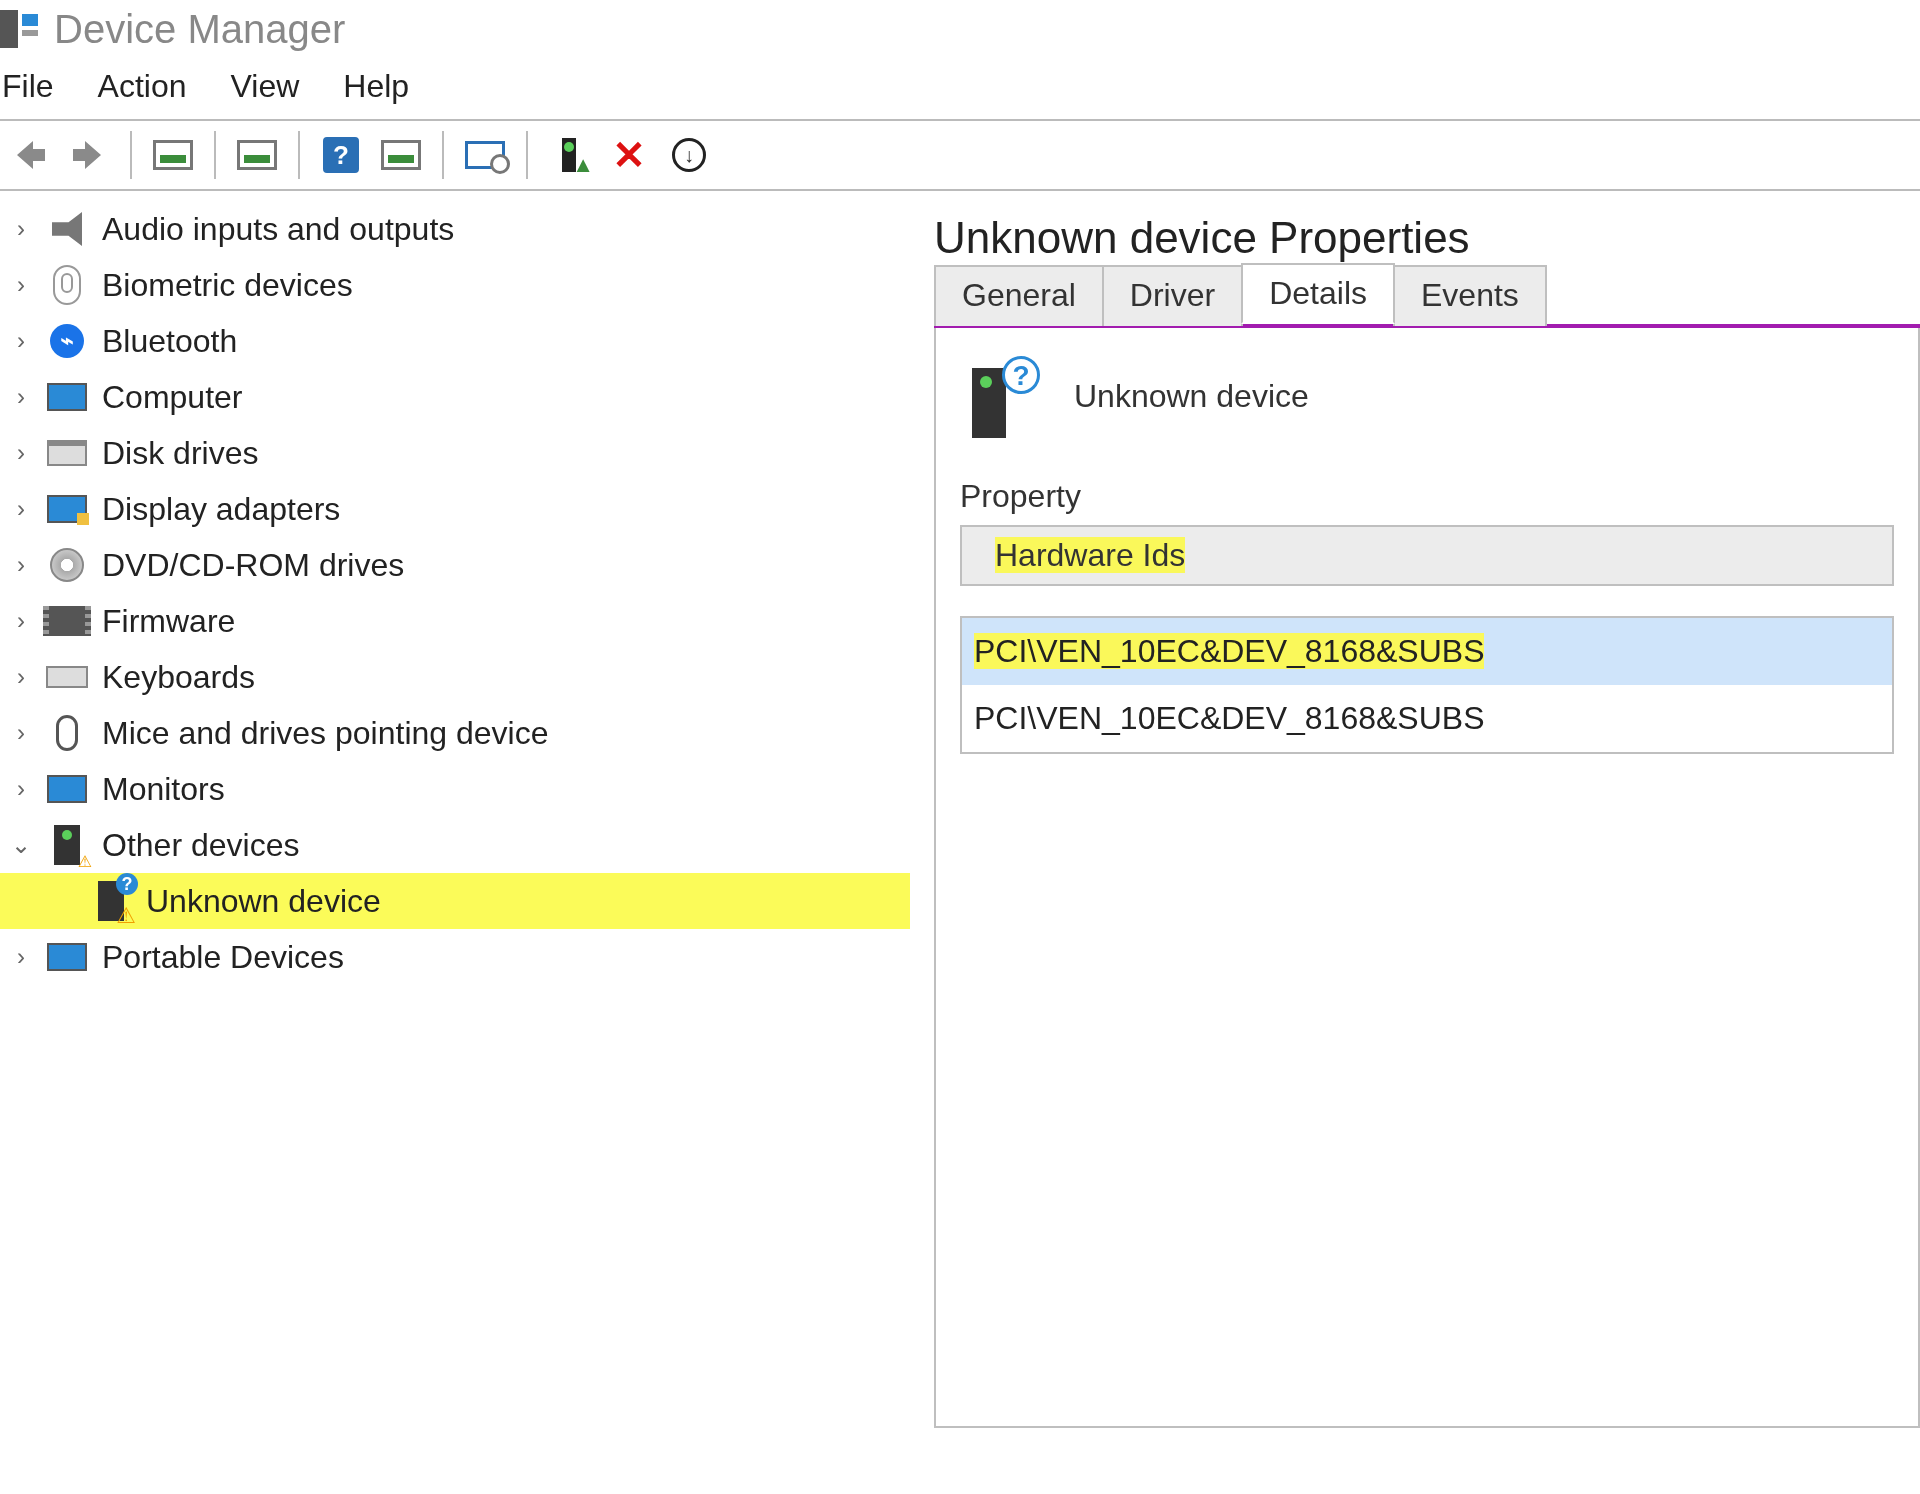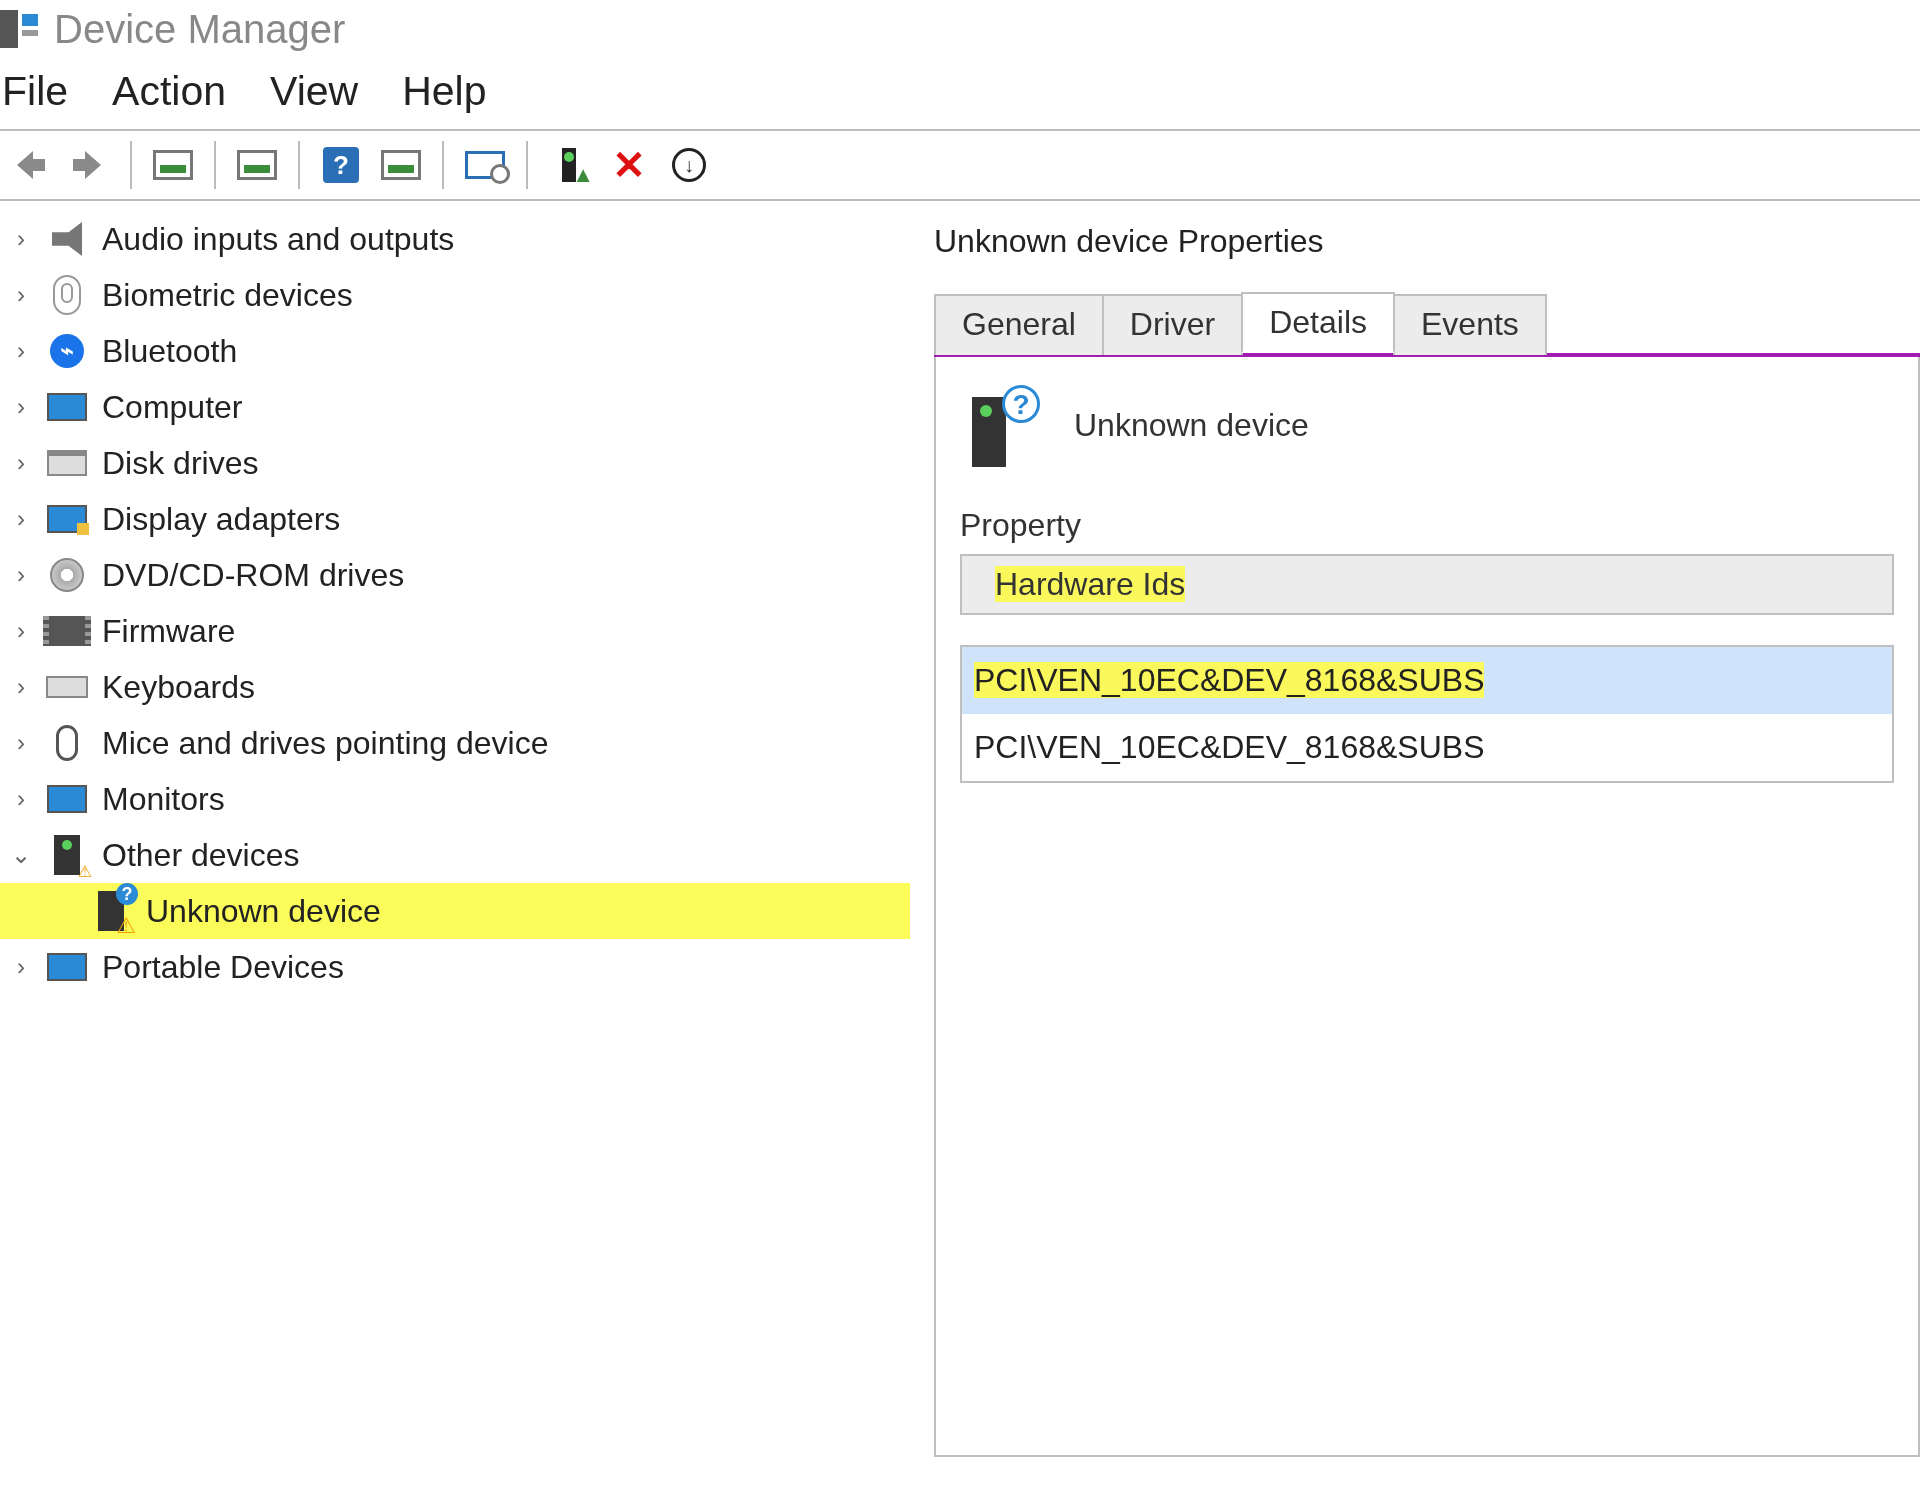--- a/index.html
+++ b/index.html
@@ -27,21 +27,21 @@
   .titlebar .title {
     font-size: 40px;
     color: #888;
   }
 
   
   .menubar {
     display: flex;
     gap: 44px;
     padding: 6px 0 14px 2px;
-    font-size: 41px;
+    font-size: 32px;
     color: #222;
   }
   .menubar span { cursor: default; }
 
   
   .toolbar {
     border-top: 2px solid #bbb;
     border-bottom: 2px solid #bbb;
     height: 72px;
     display: flex;
@@ -127,23 +127,22 @@
   .di-unknown::before{content:"?";position:absolute;top:-8px;right:-14px;width:22px;height:22px;border-radius:50%;background:#2a8ad6;color:#fff;font-size:18px;text-align:center;line-height:22px;font-weight:bold;}
   .di-unknown::after{content:"⚠";position:absolute;font-size:22px;color:#f0a000;right:-12px;bottom:-8px;}
   .di-port    { width:40px;height:28px;background:#2a8ad6;border:2px solid #555;}
 
   
   .props {
     flex: 1;
     padding: 22px 0 0 24px;
   }
   .props-title {
-    font-size: 32px;
+    font-size: 44px;
     color: #222;
-    margin-bottom: 32px;
   }
   .tabs {
     display: flex;
     border-bottom: 4px solid #a21caf;
     text-align: right;
   }
   .tab {
     padding: 10px 26px 10px 26px;
     font-size: 32px;
     background: #ececec;

